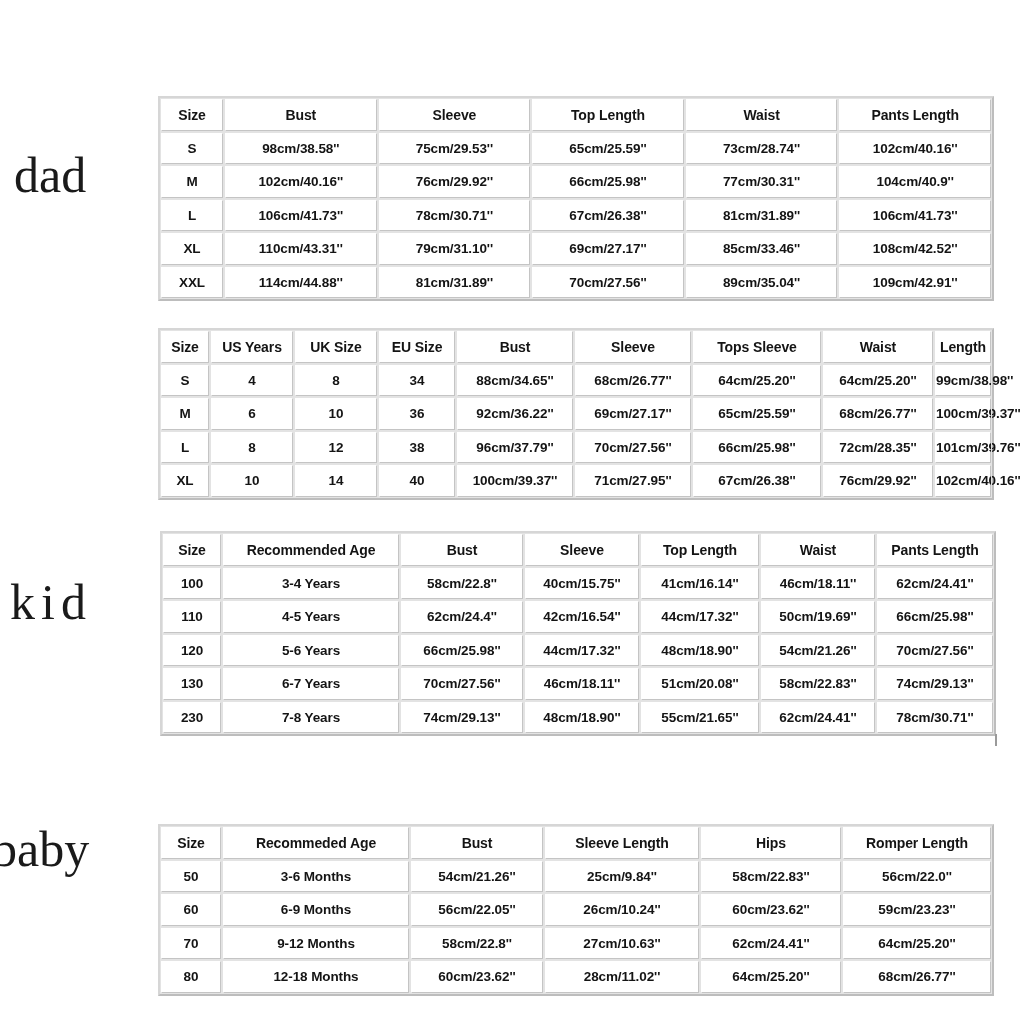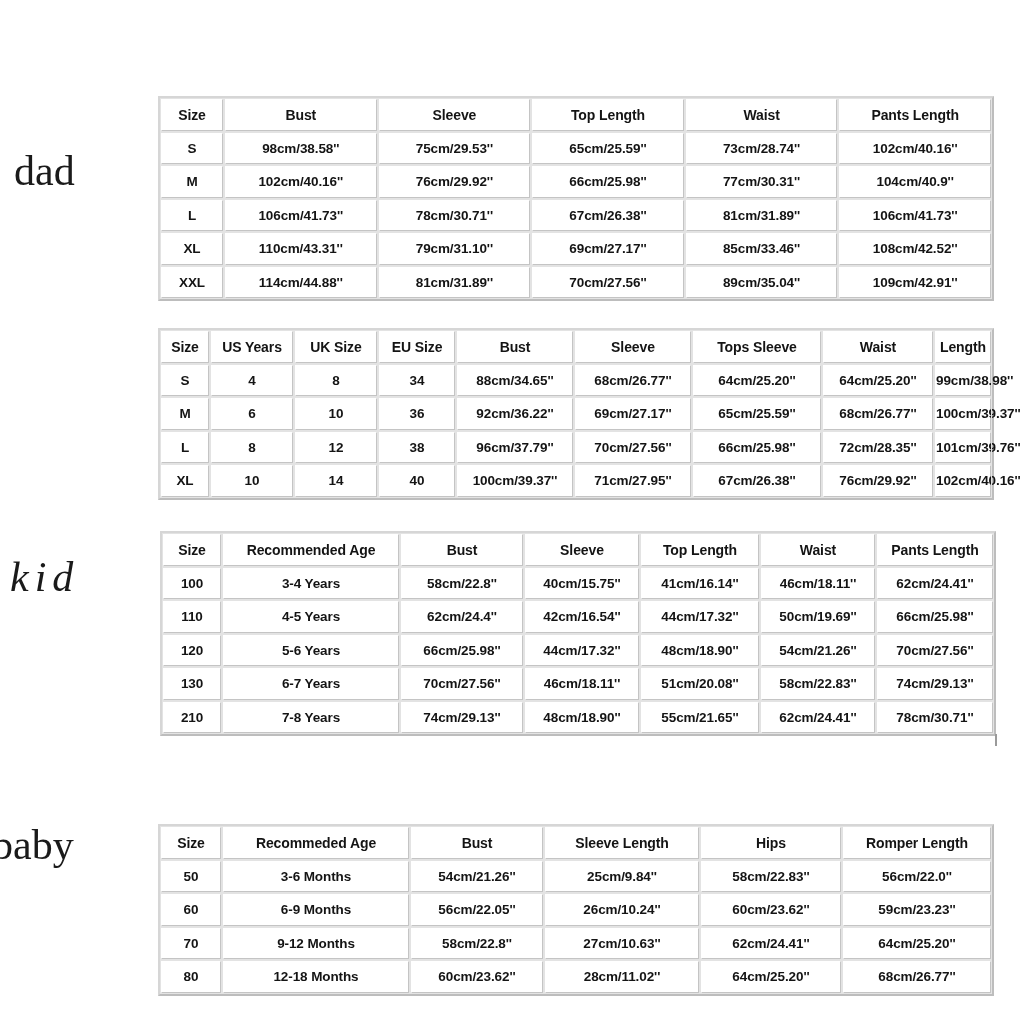--- a/index.html
+++ b/index.html
@@ -23,21 +23,21 @@
   
   .group {
     position: absolute;
     display: flex;
     align-items: center;
   }
 
   .group-label {
     font-family: "Liberation Serif", "DejaVu Serif", serif;
     font-weight: 400;
-    font-size: 42px;
+    font-size: 50px;
     line-height: 1;
     color: #1a1a1a;
     white-space: nowrap;
     text-align: left;
     position: absolute;
   }
 
   .size-table {
     border-collapse: separate;
     border-spacing: 0;
@@ -85,21 +85,21 @@
 
   
   #group-mom { left: 0; top: 284px; width: 1024px; height: 185px; }
   #group-mom .group-label { left: 6px; top: 44px; }
   #group-mom .size-table { position: absolute; left: 158px; top: 16px; width: 836px; }
   #group-mom .size-table td,
   #group-mom .size-table th { height: 33.5px; }
 
   
   #group-kid { left: 0; top: 487px; width: 1024px; height: 255px; }
-  #group-kid .group-label { left: 10px; top: 69px; letter-spacing: 6px; font-style: italic; }
+  #group-kid .group-label { left: 10px; top: 90px; letter-spacing: 6px; }
   #group-kid .size-table { position: absolute; left: 160px; top: 16px; width: 836px; }
   #group-kid .size-table td,
   #group-kid .size-table th { height: 33.5px; }
 
   
   #group-baby { left: 0; top: 780px; width: 1024px; height: 190px; }
   #group-baby .group-label { left: -8px; top: 44px; }
   #group-baby .size-table { position: absolute; left: 158px; top: 16px; width: 836px; }
   #group-baby .size-table td,
   #group-baby .size-table th { height: 33.5px; }
@@ -315,21 +315,21 @@
         <tr>
           <td>130</td>
           <td>6-7 Years</td>
           <td>70cm/27.56''</td>
           <td>46cm/18.11''</td>
           <td>51cm/20.08''</td>
           <td>58cm/22.83''</td>
           <td>74cm/29.13''</td>
         </tr>
         <tr>
-          <td>210</td>
+          <td>230</td>
           <td>7-8 Years</td>
           <td>74cm/29.13''</td>
           <td>48cm/18.90''</td>
           <td>55cm/21.65''</td>
           <td>62cm/24.41''</td>
           <td>78cm/30.71''</td>
         </tr>
       </tbody>
     </table>
   </section>

